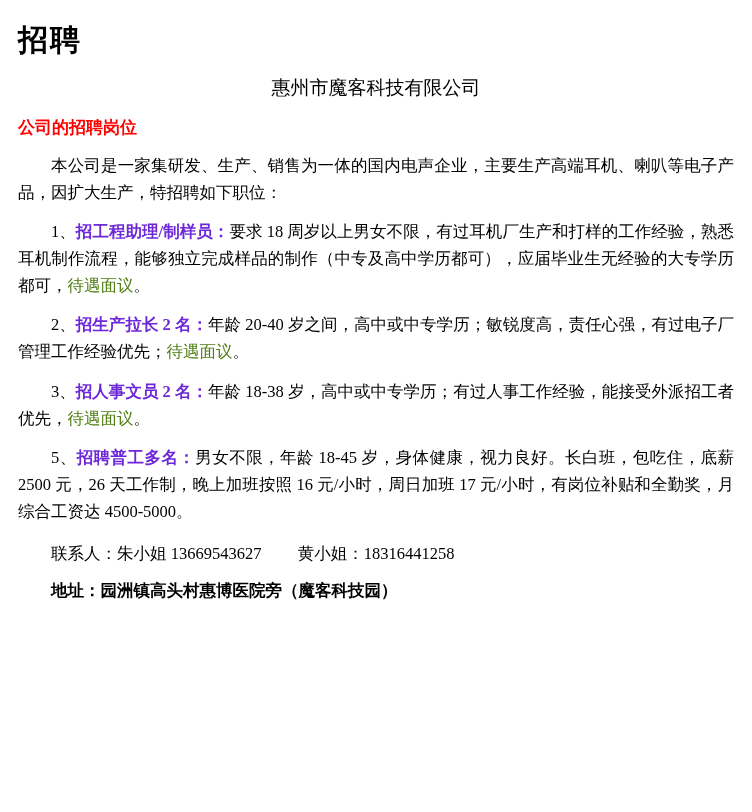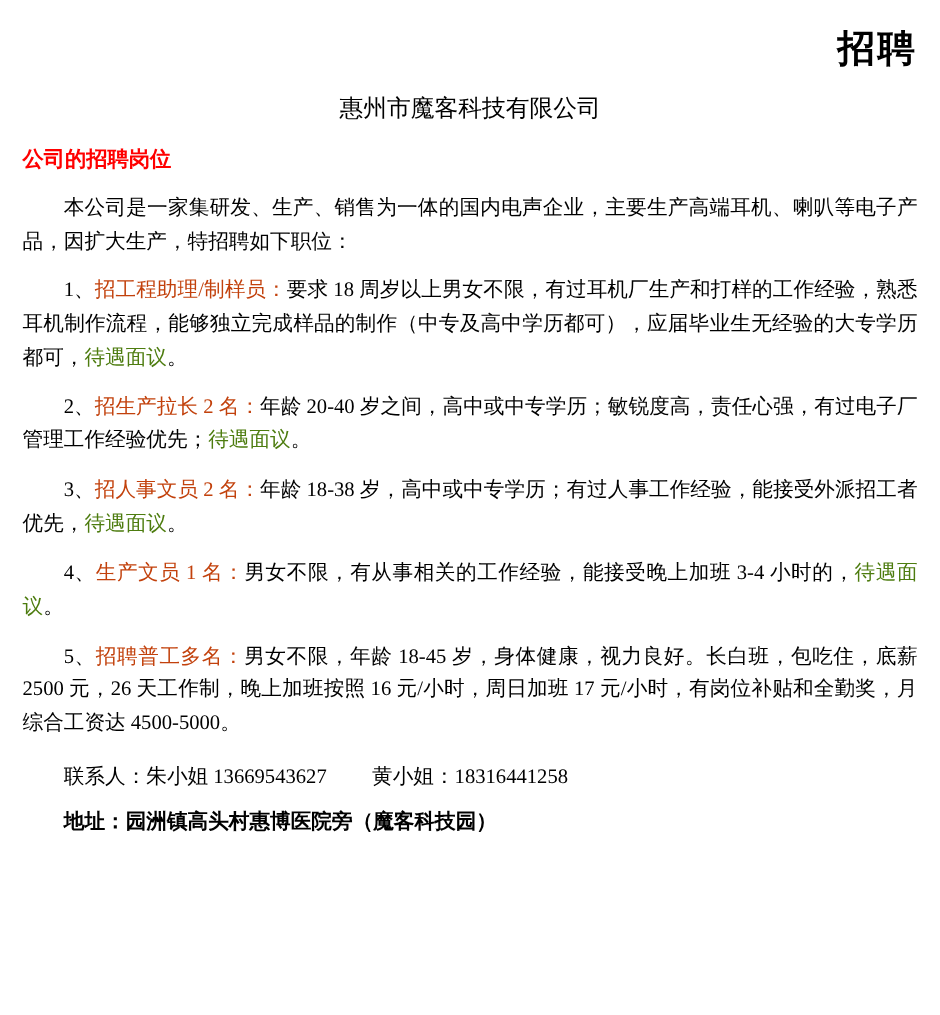--- a/index.html
+++ b/index.html
@@ -15,21 +15,21 @@
     overflow: hidden;
   }
   .page {
     width: 752px;
     height: 812px;
     box-sizing: border-box;
     padding: 12px 18px 8px 18px;
     position: relative;
   }
   .doc-title {
-    text-align: right;
+    text-align: left;
     font-size: 30px;
     font-weight: bold;
     letter-spacing: 2px;
     margin: 10px 0 18px 0;
     line-height: 1.2;
   }
   .company {
     text-align: center;
     font-size: 19px;
     margin: 0 0 16px 0;
@@ -54,22 +54,22 @@
     font-size: 16.5px;
     line-height: 1.62;
     margin: 0 0 13px 0;
     text-align: justify;
     text-indent: 2em;
   }
   .red {
     color: #4d7c0f;
   }
   .red-bold {
-    color: #c2410c;
-    font-weight: normal;
+    color: #6d28d9;
+    font-weight: bold;
   }
   .contact {
     font-size: 16.5px;
     font-weight: normal;
     line-height: 1.6;
     margin: 16px 0 10px 0;
     text-indent: 2em;
   }
   .contact .gap {
     display: inline-block;
@@ -101,23 +101,20 @@
   </p>
 
   <p class="item">
     <span>2、</span><span class="red-bold">招生产拉长 2 名：</span><span>年龄 20-40 岁之间，高中或中专学历；敏锐度高，责任心强，有过电子厂管理工作经验优先；</span><span class="red">待遇面议</span><span>。</span>
   </p>
 
   <p class="item">
     <span>3、</span><span class="red-bold">招人事文员 2 名：</span><span>年龄 18-38 岁，高中或中专学历；有过人事工作经验，能接受外派招工者优先，</span><span class="red">待遇面议</span><span>。</span>
   </p>
 
-  <p class="item">
-    <span>4、</span><span class="red-bold">生产文员 1 名：</span><span>男女不限，有从事相关的工作经验，能接受晚上加班 3-4 小时的，</span><span class="red">待遇面议</span><span>。</span>
-  </p>
 
   <p class="item">
     <span>5、</span><span class="red-bold">招聘普工多名：</span><span>男女不限，年龄 18-45 岁，身体健康，视力良好。长白班，包吃住，底薪 2500 元，26 天工作制，晚上加班按照 16 元/小时，周日加班 17 元/小时，有岗位补贴和全勤奖，月综合工资达 4500-5000。</span><span class="red"></span><span></span>
   </p>
 
   <p class="contact">
     <span>联系人：</span><span>朱小姐 13669543627</span><span class="gap"></span><span>黄小姐：18316441258</span>
   </p>
 
   <p class="address">地址：园洲镇高头村惠博医院旁（魔客科技园）</p>

